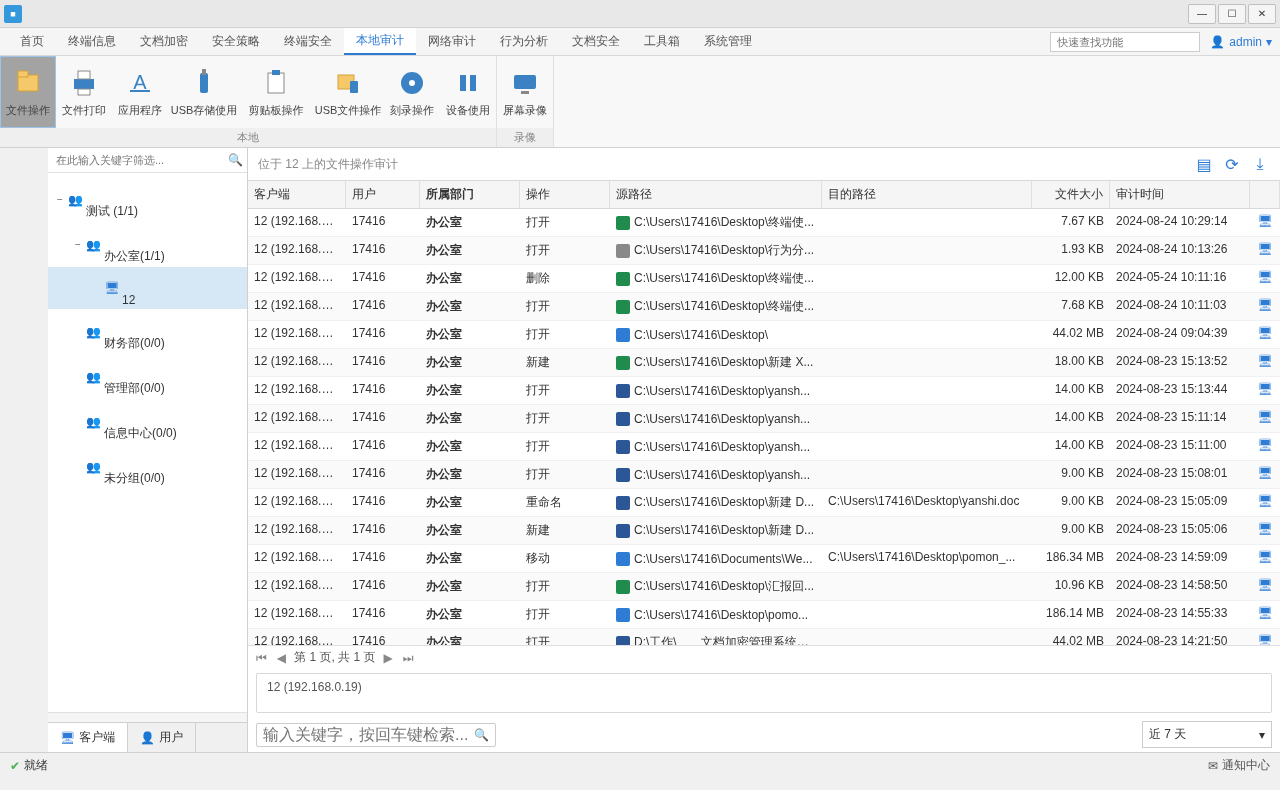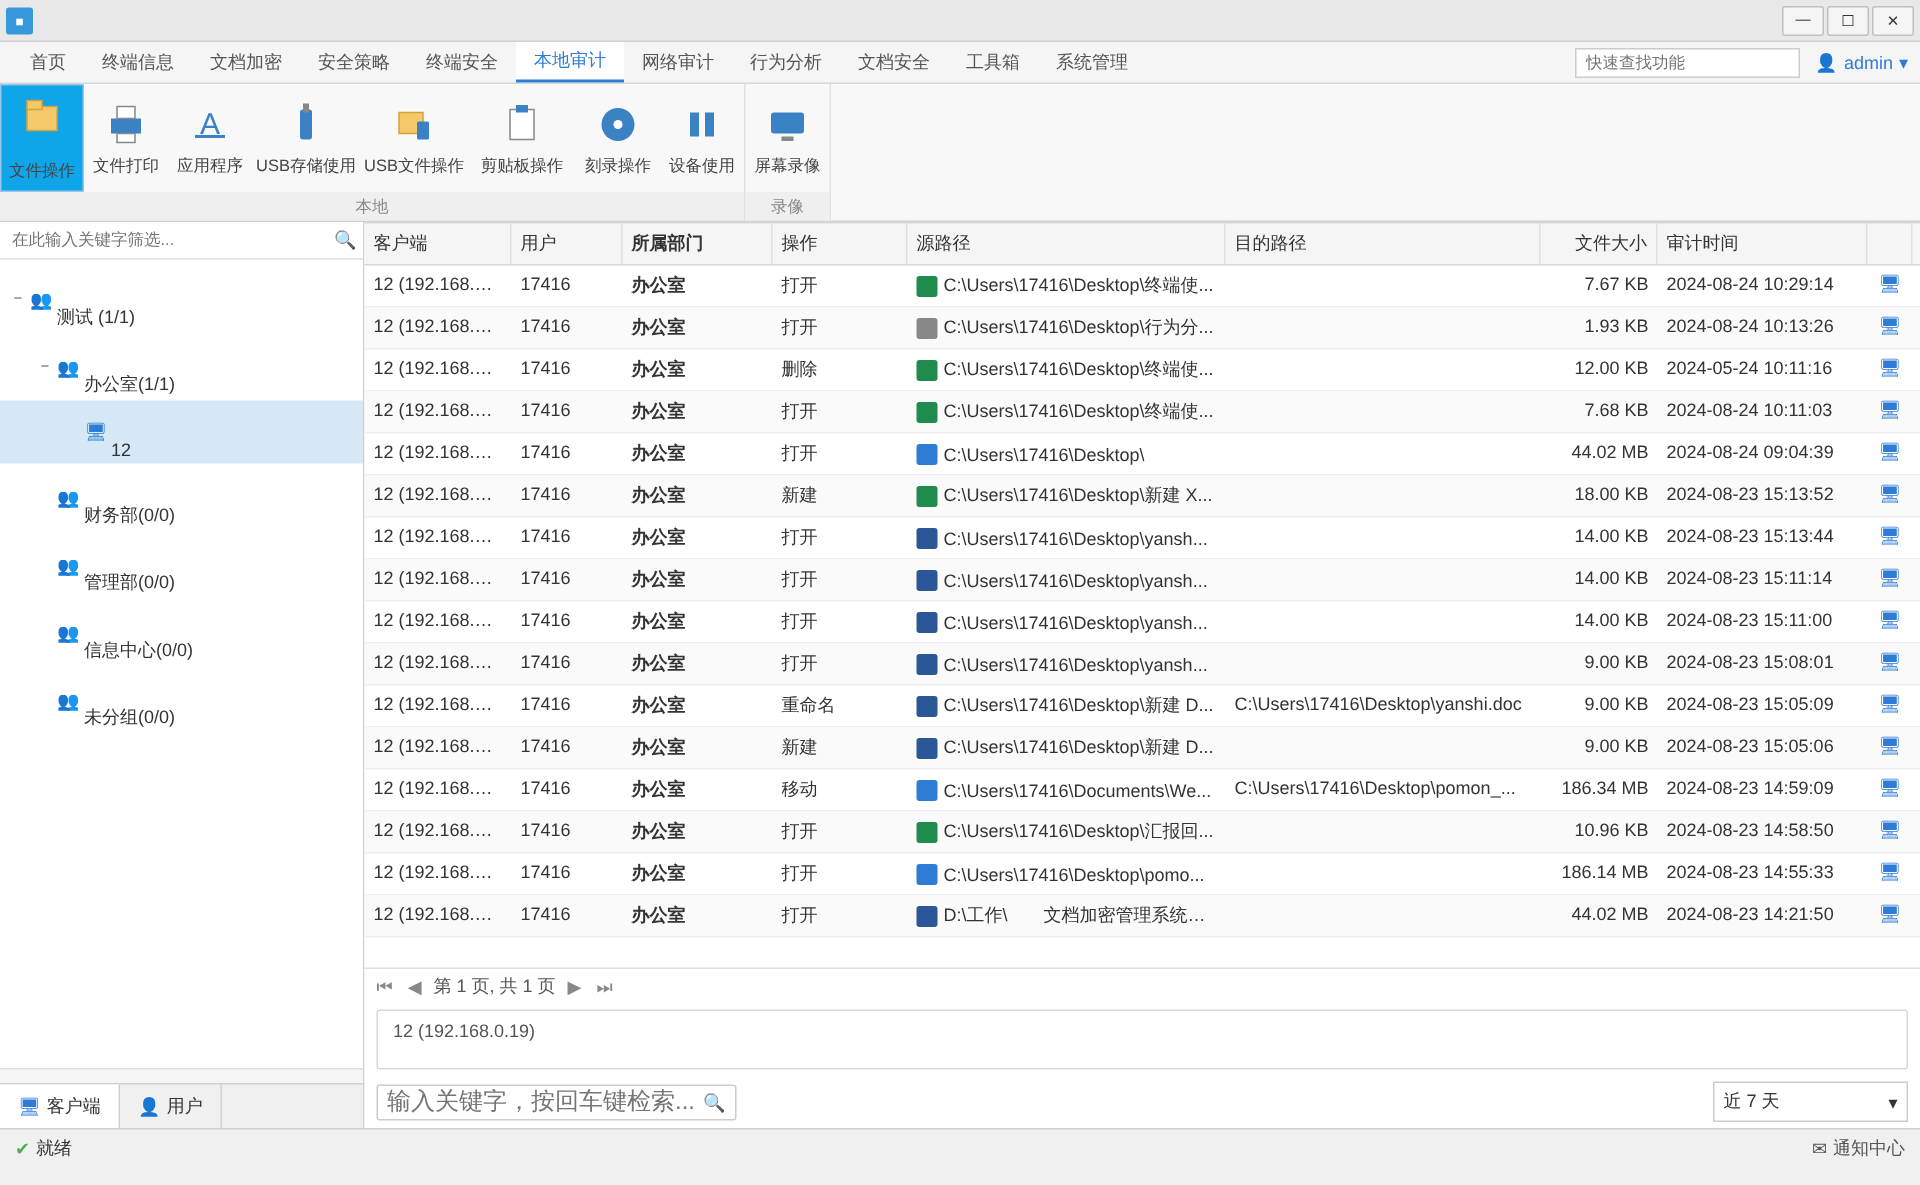--- a/index.html
+++ b/index.html
@@ -13,27 +13,27 @@
 .menubar { height: 28px; background: #f5f5f5; display: flex; align-items: center; padding: 0 8px; border-bottom: 1px solid #d8d8d8; }
 .menu-item { padding: 4px 12px; cursor: pointer; color: #555; }
 .menu-item.active { color: #2e7cd6; border-bottom: 2px solid #2e7cd6; background: #fff; }
 .search-box { margin-left: auto; width: 150px; height: 20px; border: 1px solid #ccc; padding: 0 6px; font-size: 11px; background: #fff; }
 .user-info { margin-left: 10px; color: #2e7cd6; cursor: pointer; display: flex; align-items: center; gap: 4px; }
 
 .ribbon { height: 92px; background: #f8f8f8; display: flex; border-bottom: 1px solid #d0d0d0; }
 .ribbon-group { display: flex; flex-direction: column; border-right: 1px solid #e0e0e0; }
 .ribbon-buttons { display: flex; flex: 1; }
 .ribbon-btn { width: 56px; display: flex; flex-direction: column; align-items: center; justify-content: center; padding: 6px 2px; cursor: pointer; gap: 4px; }
-.ribbon-btn.active { background: #0ea5e9; border: 1px solid #9ac5e8; justify-content: space-between; }
+.ribbon-btn.active { background: #a3a3a3; border: 1px solid #9ac5e8; }
 .ribbon-btn.wide { width: 72px; }
 .ribbon-icon { width: 32px; height: 32px; display: flex; align-items: center; justify-content: center; }
 .ribbon-label { font-size: 11px; color: #444; text-align: center; }
 .ribbon-group-label { text-align: center; font-size: 11px; color: #888; padding: 2px 0; background: #efefef; }
 
-.main { display: flex; height: 604px; }
+.main { display: flex; height: 604px; padding-left: 48px; }
 
 .sidebar { width: 243px; background: #fff; border-right: 1px solid #d0d0d0; display: flex; flex-direction: column; }
 .filter-box { display: flex; align-items: center; border-bottom: 1px solid #e0e0e0; padding: 2px 4px; }
 .filter-input { flex: 1; border: none; outline: none; padding: 4px; font-size: 11px; color: #888; }
 .tree { flex: 1; overflow: auto; padding: 4px 0; }
 .tree-node { display: flex; align-items: center; padding: 2px 4px; cursor: pointer; gap: 3px; }
 .tree-node.selected { background: #d6e8f5; }
 .tree-toggle { width: 12px; text-align: center; color: #666; font-size: 10px; }
 .tree-icon { width: 14px; height: 14px; display: inline-flex; align-items: center; justify-content: center; }
 .tree-label { font-size: 12px; margin-top: 24px; }
@@ -148,34 +148,34 @@
             <svg width="32" height="32">
               <rect x="12" y="6" width="8" height="20" fill="#3b82c4" rx="2"></rect>
               <rect x="14" y="2" width="4" height="6" fill="#888"></rect>
             </svg>
           </div>
           <div class="ribbon-label">USB存储使用</div>
         </div>
         <div class="ribbon-btn wide">
           <div class="ribbon-icon">
             <svg width="32" height="32">
+              <rect x="8" y="6" width="16" height="20" fill="#fff" stroke="#888"></rect>
+              <rect x="12" y="3" width="8" height="5" fill="#3b82c4"></rect>
+            </svg>
+          </div>
+          <div class="ribbon-label">剪贴板操作</div>
+        </div>
+        <div class="ribbon-btn wide">
+          <div class="ribbon-icon">
+            <svg width="32" height="32">
               <rect x="6" y="8" width="16" height="14" fill="#f5c869" stroke="#d4a33a"></rect>
               <rect x="18" y="14" width="8" height="12" fill="#3b82c4" rx="1"></rect>
             </svg>
           </div>
           <div class="ribbon-label">USB文件操作</div>
-        </div>
-        <div class="ribbon-btn wide">
-          <div class="ribbon-icon">
-            <svg width="32" height="32">
-              <rect x="8" y="6" width="16" height="20" fill="#fff" stroke="#888"></rect>
-              <rect x="12" y="3" width="8" height="5" fill="#3b82c4"></rect>
-            </svg>
-          </div>
-          <div class="ribbon-label">剪贴板操作</div>
         </div>
         <div class="ribbon-btn">
           <div class="ribbon-icon">
             <svg width="32" height="32">
               <circle cx="16" cy="16" r="11" fill="#3b82c4"></circle>
               <circle cx="16" cy="16" r="3" fill="#fff"></circle>
             </svg>
           </div>
           <div class="ribbon-label">刻录操作</div>
         </div>
@@ -272,20 +272,28 @@
         <span>客户端</span>
       </div>
       <div class="tree-tab">
         <span style="color:#2e7cd6">👤</span>
         <span>用户</span>
       </div>
     </div>
   </div>
 
   <div class="content">
+    <div class="content-header">
+      <span>位于 12 上的文件操作审计</span>
+      <div class="content-tools">
+        <span class="tool-icon">▤</span>
+        <span class="tool-icon">⟳</span>
+        <span class="tool-icon">⤓</span>
+      </div>
+    </div>
 
     <div class="grid">
       <div class="grid-header" id="grid-header">
           <div class="cell col-client">客户端</div>
           <div class="cell col-user">用户</div>
           <div class="cell col-dept">所属部门</div>
           <div class="cell col-op">操作</div>
           <div class="cell col-src">源路径</div>
           <div class="cell col-dst">目的路径</div>
           <div class="cell col-size">文件大小</div>

